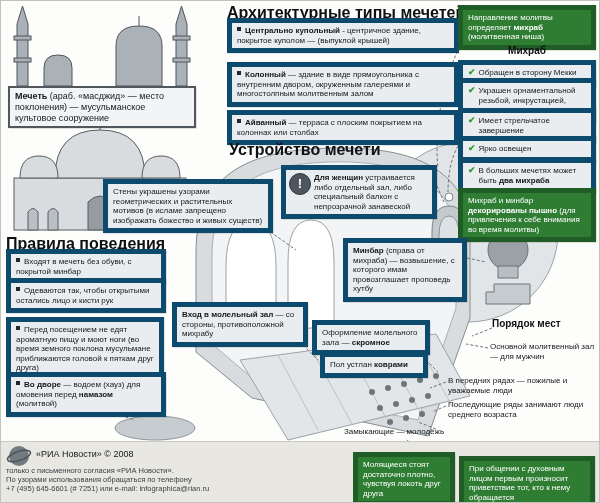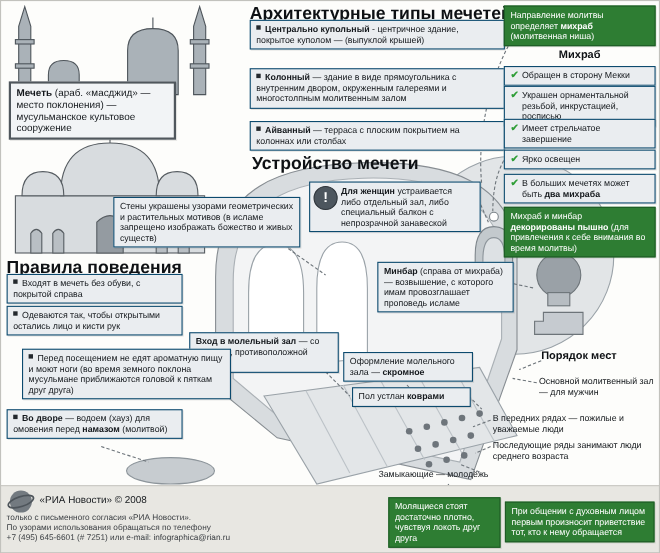--- a/index.html
+++ b/index.html
@@ -4,21 +4,21 @@
 <style>
   html,body{margin:0;padding:0}
   body{
     position:relative;width:600px;height:503px;overflow:hidden;
     background:#fdfdfb;font-family:"Liberation Sans",sans-serif;color:#14181c;
   }
   .bg{position:absolute;left:0;top:0;z-index:0}
   .band{position:absolute;left:0;top:441px;width:600px;height:62px;background:#e8e7e2;border-top:1px solid #c9c8c3;z-index:1}
   .frame{position:absolute;inset:0;border:1px solid #c2c2bd;z-index:5;pointer-events:none}
   .box{
-    position:absolute;background:#eaedf0;border:1px solid #0c4a6e;
+    position:absolute;background:#eaedf0;border:5px solid #0c4a6e;
     padding:3px 5px;font-size:8px;line-height:1.2;z-index:2;
     box-shadow:1px 1px 0 rgba(0,0,0,0.10);box-sizing:border-box;
   }
   .gbox{background:#2e7d33;border-color:#1f5c26;color:#fff}
   .label-box{border:2px solid #50575d;background:#f2f4f6;font-size:9px}
   .title{position:absolute;font-weight:bold;font-size:16px;color:#0e1114;z-index:2}
   .stitle{font-size:10px}
   .b{font-weight:bold}
   .check-item{display:flex;align-items:flex-start}
   .check{color:#2f9e37;font-weight:bold;font-size:9px;margin-right:3px;flex-shrink:0;line-height:1.05}
@@ -108,21 +108,21 @@
     <line x1="446" y1="382" x2="430" y2="388"></line>
     <line x1="446" y1="406" x2="432" y2="412"></line>
     <line x1="436" y1="429" x2="418" y2="422"></line>
     <line x1="402" y1="450" x2="408" y2="440"></line>
     <line x1="92" y1="406" x2="135" y2="420"></line>
   </g>
 </svg>
 
 <div class="band"></div>
 
-<div class="box label-box" style="left:8px;top:74px;width:152px">
+<div class="box label-box" style="left:8px;top:86px;width:188px">
   <span class="b">Мечеть</span><span> (араб. «масджид» — место поклонения) — мусульманское культовое сооружение</span>
 </div>
 
 <div class="title" style="left:227px;top:4px">Архитектурные типы мечетей:</div>
 <div class="box" style="left:227px;top:18px;width:232px">
   <span class="bullet"></span><span class="b">Центрально купольный</span><span> - центричное здание, покрытое куполом — (выпуклой крышей)</span>
 </div>
 <div class="box" style="left:227px;top:62px;width:232px">
   <span class="bullet"></span><span class="b">Колонный</span><span> — здание в виде прямоугольника с внутренним двором, окруженным галереями и многостолпным молитвенным залом</span>
 </div>
@@ -160,40 +160,40 @@
 </div>
 
 <div class="box" style="left:281px;top:165px;width:156px;padding-left:28px;min-height:40px">
   <div class="warn">!</div>
   <span class="b">Для женщин</span><span> устраивается либо отдельный зал, либо специальный балкон с непрозрачной занавеской</span>
 </div>
 <div class="box" style="left:103px;top:179px;width:170px">
   <span>Стены украшены узорами геометрических и растительных мотивов (в исламе запрещено изображать божество и живых существ)</span>
 </div>
 <div class="box" style="left:343px;top:238px;width:124px">
-  <span class="b">Минбар</span><span> (справа от михраба) — возвышение, с которого имам провозглашает проповедь исламе</span>
+  <span class="b">Минбар</span><span> (справа от михраба) — возвышение, с которого имам провозглашает проповедь хутбу</span>
 </div>
 <div class="box" style="left:172px;top:302px;width:136px">
   <span class="b">Вход в молельный зал</span><span> — со стороны, противоположной михрабу</span>
 </div>
 <div class="box" style="left:312px;top:320px;width:118px">
   <span>Оформление молельного зала — </span><span class="b">скромное</span>
 </div>
 <div class="box" style="left:320px;top:352px;width:108px">
   <span>Пол устлан </span><span class="b">коврами</span>
 </div>
 
 <div class="title" style="left:6px;top:235px">Правила поведения</div>
 <div class="box" style="left:6px;top:249px;width:160px">
-  <span class="bullet"></span><span>Входят в мечеть без обуви, с покрытой справа</span>
+  <span class="bullet"></span><span>Входят в мечеть без обуви, с покрытой минбар</span>
 </div>
 <div class="box" style="left:6px;top:278px;width:160px">
   <span class="bullet"></span><span>Одеваются так, чтобы открытыми остались лицо и кисти рук</span>
 </div>
-<div class="box" style="left:20px;top:317px;width:190px">
+<div class="box" style="left:6px;top:317px;width:158px">
   <span class="bullet"></span><span>Перед посещением не едят ароматную пищу и моют ноги (во время земного поклона мусульмане приближаются головой к пяткам друг друга)</span>
 </div>
 <div class="box" style="left:6px;top:372px;width:160px">
   <span class="bullet"></span><span class="b">Во дворе</span><span> — водоем (хауз) для омовения перед </span><span class="b">намазом</span><span> (молитвой)</span>
 </div>
 
 <div class="title stitle" style="left:492px;top:318px">Порядок мест</div>
 <div class="plain" style="left:490px;top:342px;width:106px">Основной молитвенный зал — для мужчин</div>
 <div class="plain" style="left:448px;top:376px;width:148px">В передних рядах — пожилые и уважаемые люди</div>
 <div class="plain" style="left:448px;top:400px;width:148px">Последующие ряды занимают люди среднего возраста</div>

